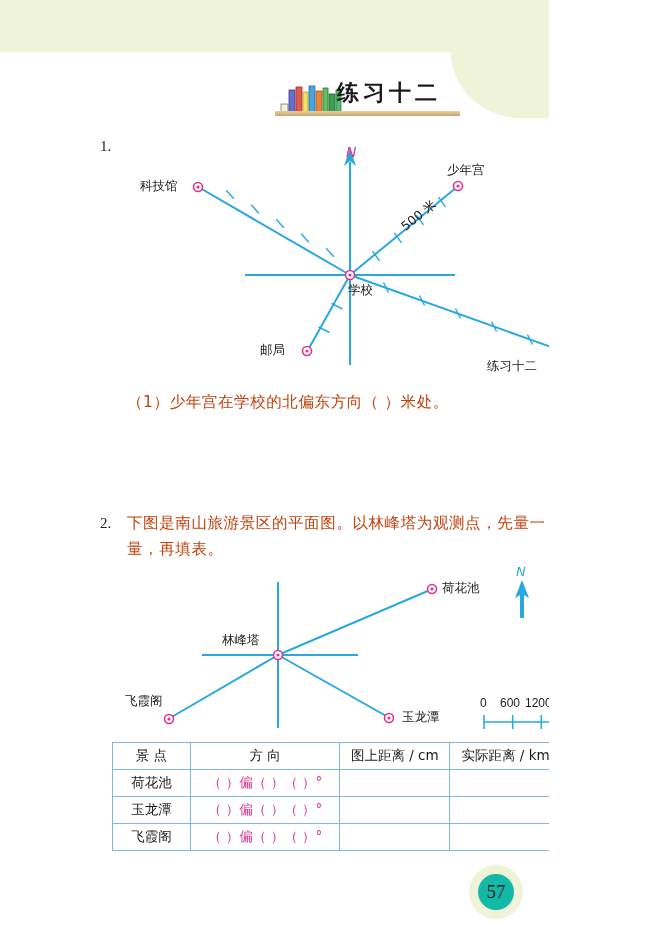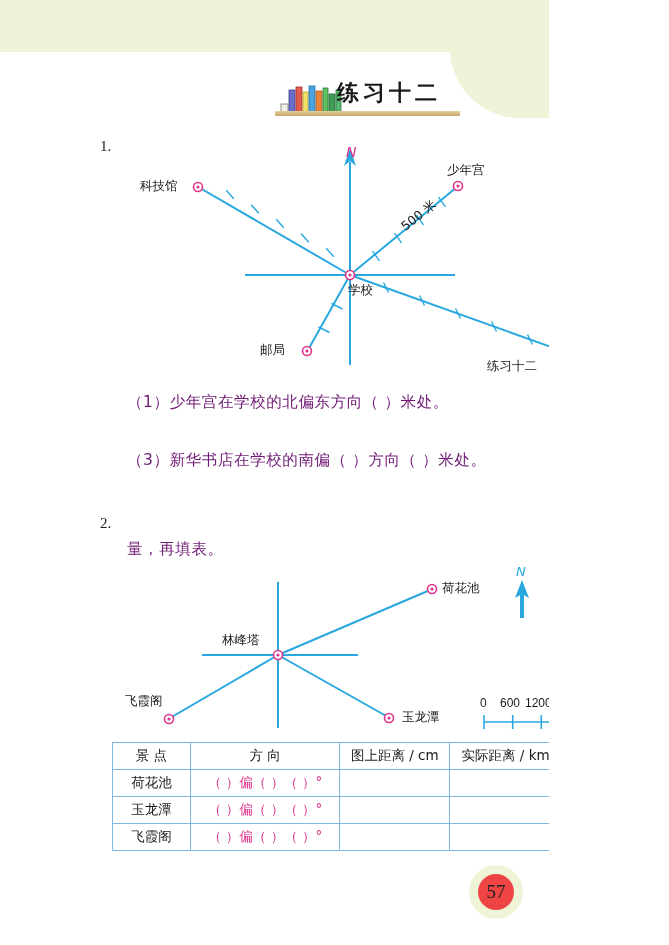--- a/index.html
+++ b/index.html
@@ -58,21 +58,21 @@
     position: absolute;
     font-size: 15px;
     font-family: "Liberation Serif", serif;
     color: #1a1a1a;
   }
   .qline {
     position: absolute;
     font-size: 15.5px;
     letter-spacing: 0.6px;
     white-space: nowrap;
-    color: #701a75;
+    color: #c2410c;
     font-family: "DejaVu Sans", "Liberation Sans", sans-serif;
   }
   .blank { color: #e0338c; }
 
   
   .diagram { position: absolute; }
   .map-label {
     position: absolute;
     font-size: 12.5px;
     white-space: nowrap;
@@ -112,21 +112,21 @@
   
   .pagenum-badge {
     position: absolute; right: 26px; bottom: 26px;
     width: 54px; height: 54px;
     border-radius: 50%;
     background: #eff4d8;
     display: flex; align-items: center; justify-content: center;
   }
   .pagenum-badge .inner {
     width: 36px; height: 36px; border-radius: 50%;
-    background: #ef4444;
+    background: #14b8a6;
     display: flex; align-items: center; justify-content: center;
     font-size: 19px; color: #222;
     font-family: "Liberation Serif", serif;
   }
 </style>
 </head>
 <body>
 
 <div id="page">
 
@@ -197,23 +197,23 @@
     <div class="map-label" style="left:196px; top:4px; font-style:italic; font-size:14px; color:#e0338c;">N</div>
     <div class="map-label" style="left:-10px; top:38px;">科技馆</div>
     <div class="map-label" style="left:297px; top:22px;">少年宫</div>
     <div class="map-label" style="left:337px; top:218px;">练习十二</div>
     <div class="map-label" style="left:110px; top:202px;">邮局</div>
     <div class="map-label" style="left:198px; top:142px;">学校</div>
     <div class="map-label" style="left:248px; top:82px; transform:rotate(-39deg); transform-origin:left top;">500 米</div>
   </div>
 
   <div class="qline" style="left:127px; top:392px;">（1）少年宫在学校的北偏东方向（      ）米处。</div>
-  <div class="qline" style="left:127px; top:450px;">（3）新华书店在学校的南偏（      ）方向（      ）米处。</div>
 
   <div class="qnum" style="left:100px; top:515px;">2.</div>
+  <div class="qline" style="left:127px; top:513px;">下图是南山旅游景区的平面图。以林峰塔为观测点，先量一</div>
   <div class="qline" style="left:127px; top:539px;">量，再填表。</div>
 
   <div class="diagram" style="left:130px; top:570px; width:440px; height:165px;">
     <svg width="440" height="165" viewBox="0 0 440 165">
 
       <line x1="148" y1="12" x2="148" y2="158" stroke="#29a8e0" stroke-width="2"></line>
       <line x1="72" y1="85" x2="228" y2="85" stroke="#29a8e0" stroke-width="2"></line>
 
       <line x1="148" y1="85" x2="300" y2="20" stroke="#29a8e0" stroke-width="2"></line>
 

